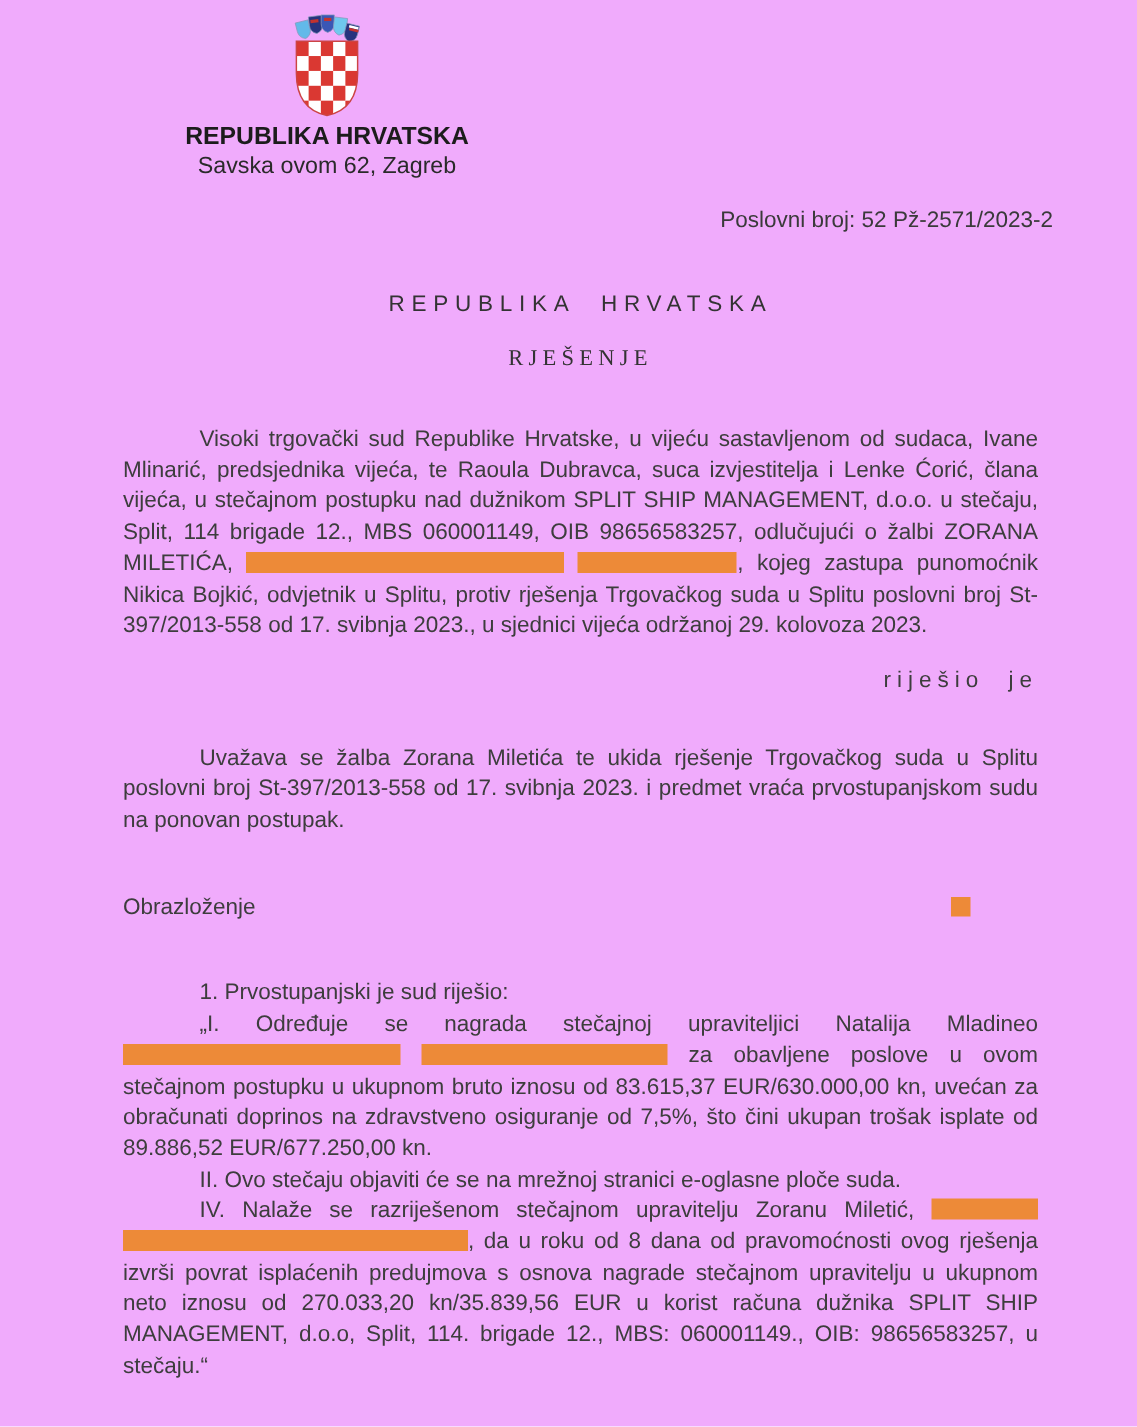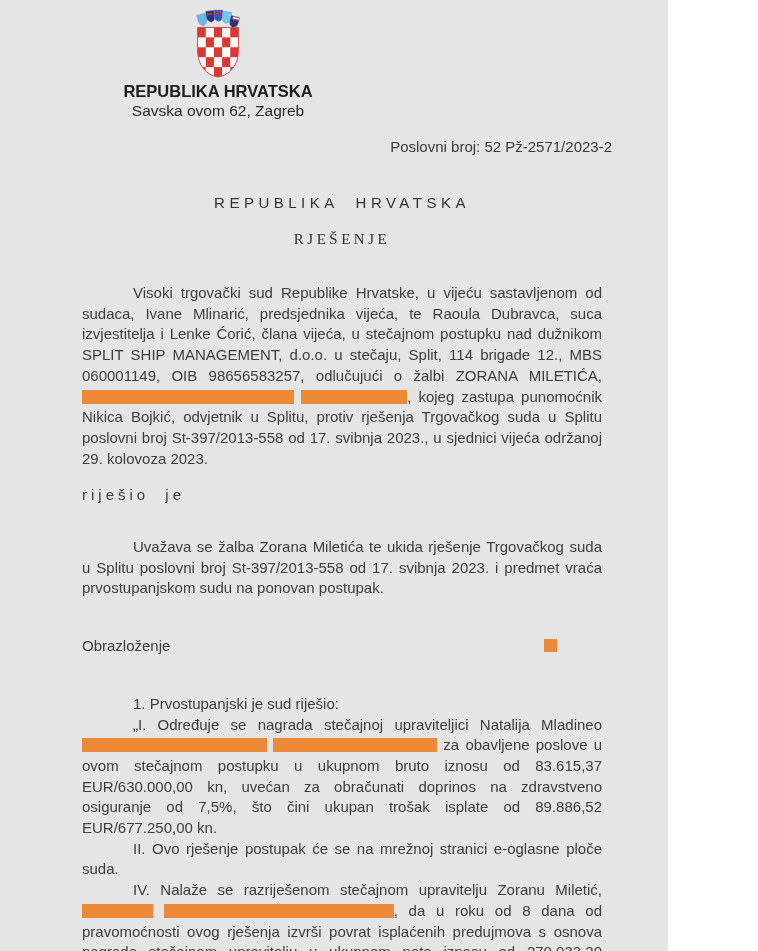--- a/index.html
+++ b/index.html
@@ -1,19 +1,19 @@
 <!DOCTYPE html>
 <html style="--redaction: #ED8A38;"><head>
 <meta charset="utf-8">
 <style>
   html,body { margin:0; padding:0; background:#ffffff; }
   .page {
     position:relative;
-    width:668px; height:951px;
-    background:#e5e5e5;
+    width:758px; height:951px;
+    background:#f0abfc;
     font-family:"Liberation Sans", sans-serif;
     color:#3d3d3d;
     overflow:hidden;
   }
   
   .header-left {
     position:absolute; top:8px; left:0; width:436px;
     text-align:center;
   }
   .coa { display:block; margin:0 auto 4px auto; }
@@ -38,21 +38,21 @@
     font-family:Liberation Serif, serif;
   }
   
   .body-col {
     position:absolute; top:283px; left:82px; right:66px;
     font-size:15px; line-height:20.7px; text-align:justify;
   }
   .body-col p { margin:0; }
   .para { text-indent:51px; }
   .ruling-heading {
-    text-align:left; text-indent:0;
+    text-align:right; text-indent:0;
     letter-spacing:4px; word-spacing:8px;
     margin-top:16px !important;
   }
   .decision { margin-top:31px !important; }
   .reasoning-heading-row {
     position:relative; text-align:left; text-indent:0;
     margin-top:37px !important;
   }
   .reasoning-square {
     position:absolute; right:45px; top:3px;
@@ -131,18 +131,18 @@
     <p class="para decision">Uvažava se žalba Zorana Miletića te ukida rješenje Trgovačkog suda u Splitu poslovni broj St-397/2013-558 od 17. svibnja 2023. i predmet vraća prvostupanjskom sudu na ponovan postupak.</p>
 
     <p class="reasoning-heading-row">
       <span>Obrazloženje</span>
       <span class="reasoning-square"></span>
     </p>
 
     <div class="items">
         <p class="para">1. Prvostupanjski je sud riješio:</p>
         <p class="para">„I. Određuje se nagrada stečajnoj upraviteljici Natalija Mladineo <span class="redaction" style="width: 185px;"></span> <span class="redaction" style="width: 164px;"></span> za obavljene poslove u ovom stečajnom postupku u ukupnom bruto iznosu od 83.615,37 EUR/630.000,00 kn, uvećan za obračunati doprinos na zdravstveno osiguranje od 7,5%, što čini ukupan trošak isplate od 89.886,52 EUR/677.250,00 kn.</p>
-        <p class="para">II. Ovo rješenje postupak će se na mrežnoj stranici e-oglasne ploče suda.</p>
+        <p class="para">II. Ovo stečaju objaviti će se na mrežnoj stranici e-oglasne ploče suda.</p>
         <p class="para">IV. Nalaže se razriješenom stečajnom upravitelju Zoranu Miletić, <span class="redaction" style="width: 71px;"></span> <span class="redaction" style="width: 230px;"></span>, da u roku od 8 dana od pravomoćnosti ovog rješenja izvrši povrat isplaćenih predujmova s osnova nagrade stečajnom upravitelju u ukupnom neto iznosu od 270.033,20 kn/35.839,56 EUR u korist računa dužnika SPLIT SHIP MANAGEMENT, d.o.o, Split, 114. brigade 12., MBS: 060001149., OIB: 98656583257, u stečaju.“</p>
       </div>
 
   </div>
 </div>
 
 </body></html>

